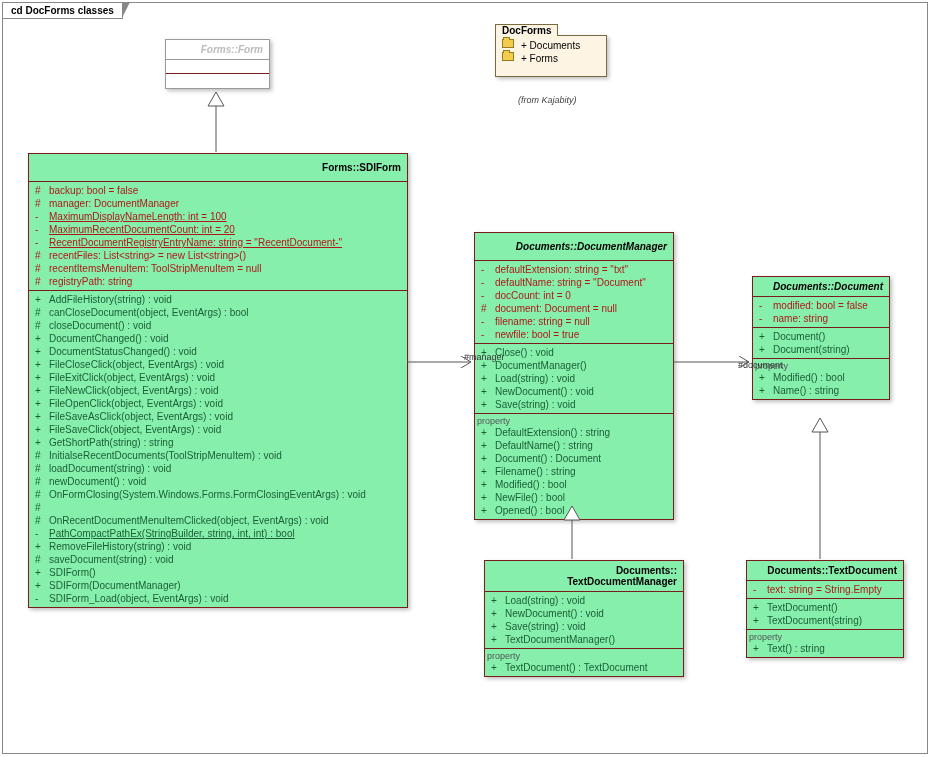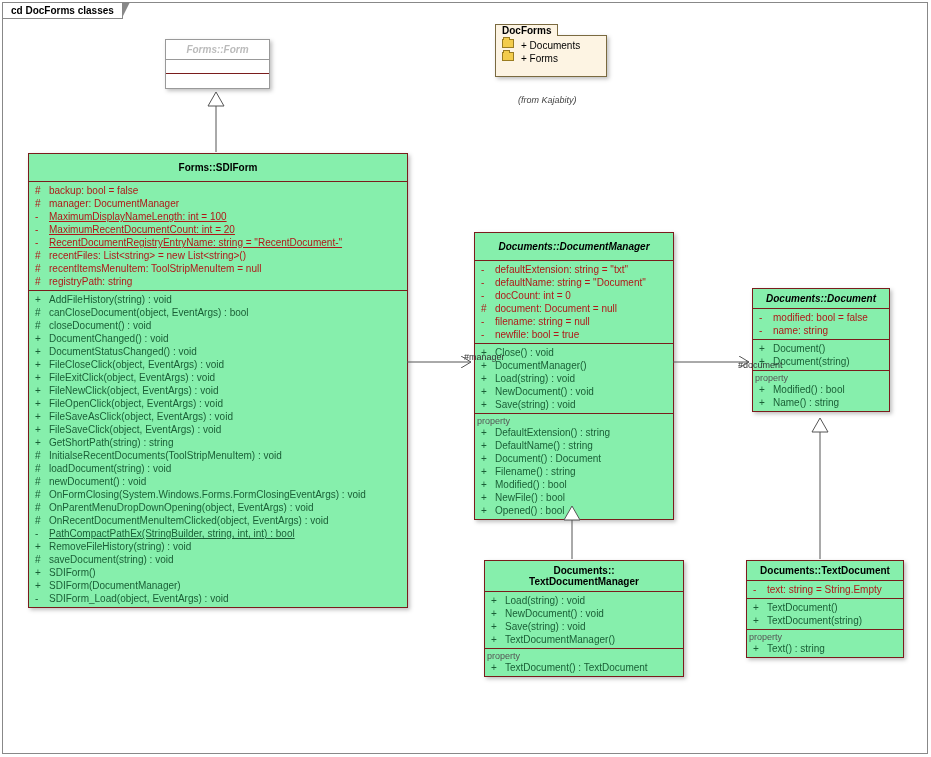--- a/index.html
+++ b/index.html
@@ -58,21 +58,21 @@
     position: absolute;
     border: 1px solid #7a1c1c;
     background: #86efac;
     box-shadow: 2px 2px 4px rgba(0,0,0,0.25);
   }
   .gray-box {
     border: 1px solid #999;
     background: #fff;
   }
   .class-title {
-    text-align: center;
+    text-align: right;
     font-weight: bold;
     padding: 4px 6px;
     border-bottom: 1px solid #7a1c1c;
     font-size: 10px;
   }
   .gray-box .class-title { border-bottom: 1px solid #999; color: #bbb; font-style: italic; }
   .italic { font-style: italic; }
   .compartment {
     border-bottom: 1px solid #7a1c1c;
     padding: 2px 6px;
@@ -267,21 +267,20 @@
         <div class="row">
           <span class="vis green">#</span>
           <span class="green">newDocument() : void</span>
         </div>
         <div class="row">
           <span class="vis green">#</span>
           <span class="green">OnFormClosing(System.Windows.Forms.FormClosingEventArgs) : void</span>
         </div>
         <div class="row">
           <span class="vis green">#</span>
-          <span class="green">OnParentMenuDropDownOpening(object, EventArgs) : void</span>
         </div>
         <div class="row">
           <span class="vis green">#</span>
           <span class="green">OnRecentDocumentMenuItemClicked(object, EventArgs) : void</span>
         </div>
         <div class="row">
           <span class="vis green">-</span>
           <span class="green underline">PathCompactPathEx(StringBuilder, string, int, int) : bool</span>
         </div>
         <div class="row">
@@ -383,21 +382,21 @@
           <span class="vis green">+</span>
           <span class="green">NewFile() : bool</span>
         </div>
         <div class="row">
           <span class="vis green">+</span>
           <span class="green">Opened() : bool</span>
         </div>
       </div>
   </div>
 
-  <div class="class-box" id="box-document" style="left:749px; top:285px; width:138px;">
+  <div class="class-box" id="box-document" style="left:749px; top:273px; width:138px;">
     <div class="class-title italic">Documents::Document</div>
     <div class="compartment" id="doc-attrs">
         <div class="row">
           <span class="vis red">-</span>
           <span class="red">modified:  bool = false</span>
         </div>
         <div class="row">
           <span class="vis red">-</span>
           <span class="red">name:  string</span>
         </div>

